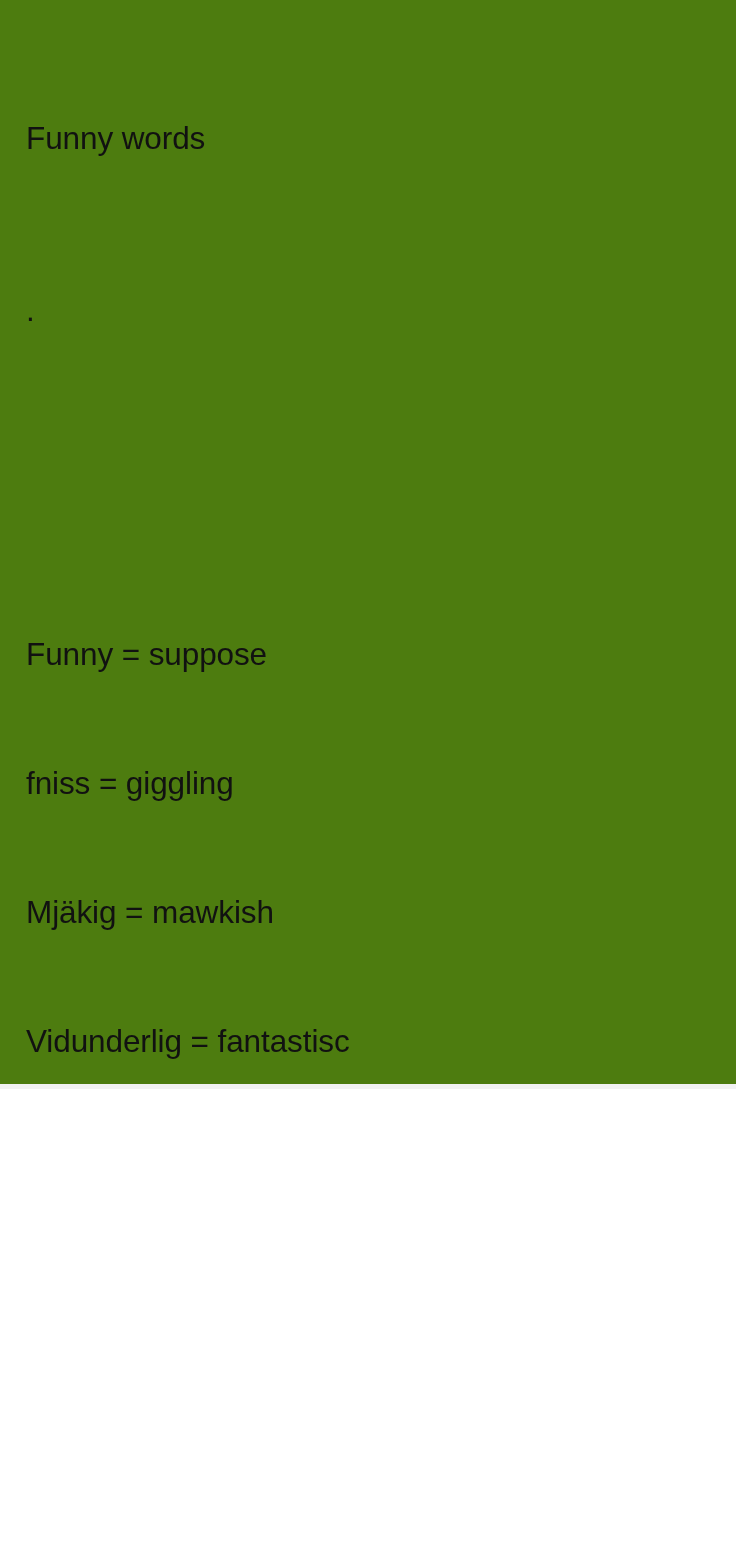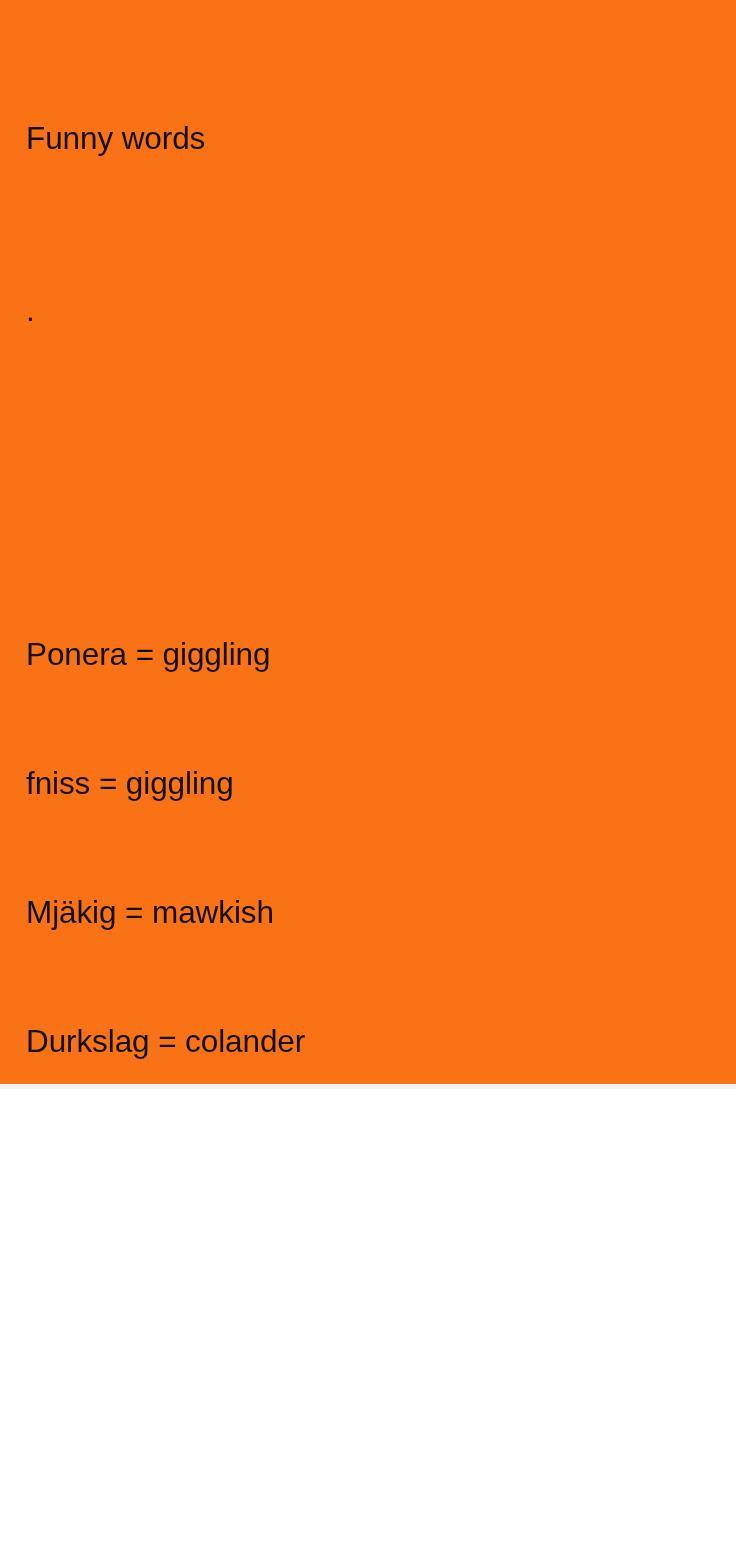--- a/index.html
+++ b/index.html
@@ -13,21 +13,21 @@
     height: 1553px;
     overflow: hidden;
     font-family: "Liberation Sans", "DejaVu Sans", sans-serif;
     -webkit-font-smoothing: antialiased;
   }
 
   #page {
     position: relative;
     width: 736px;
     height: 1089px;
-    background: #f97316;
+    background: #4d7c0f;
     box-sizing: border-box;
     overflow: hidden;
   }
 
   
   #text-flow {
     position: absolute;
     left: 26px;
     top: -12px;
     width: 700px;
@@ -72,23 +72,24 @@
 <div id="page">
 
   <div id="text-flow">
 
     <span id="heading">Funny words</span>
 
     <span class="line">.</span>
 
     <span class="line blank"> </span>
 
-    <span class="line">Ponera = giggling</span>
+    <span class="line">Funny = suppose</span>
     <span class="line">fniss = giggling</span>
     <span class="line">Mjäkig = mawkish</span>
+    <span class="line">Vidunderlig = fantastisc</span>
     <span class="line">Durkslag = colander</span>
     
     
     
     
     
     
     
     
     

